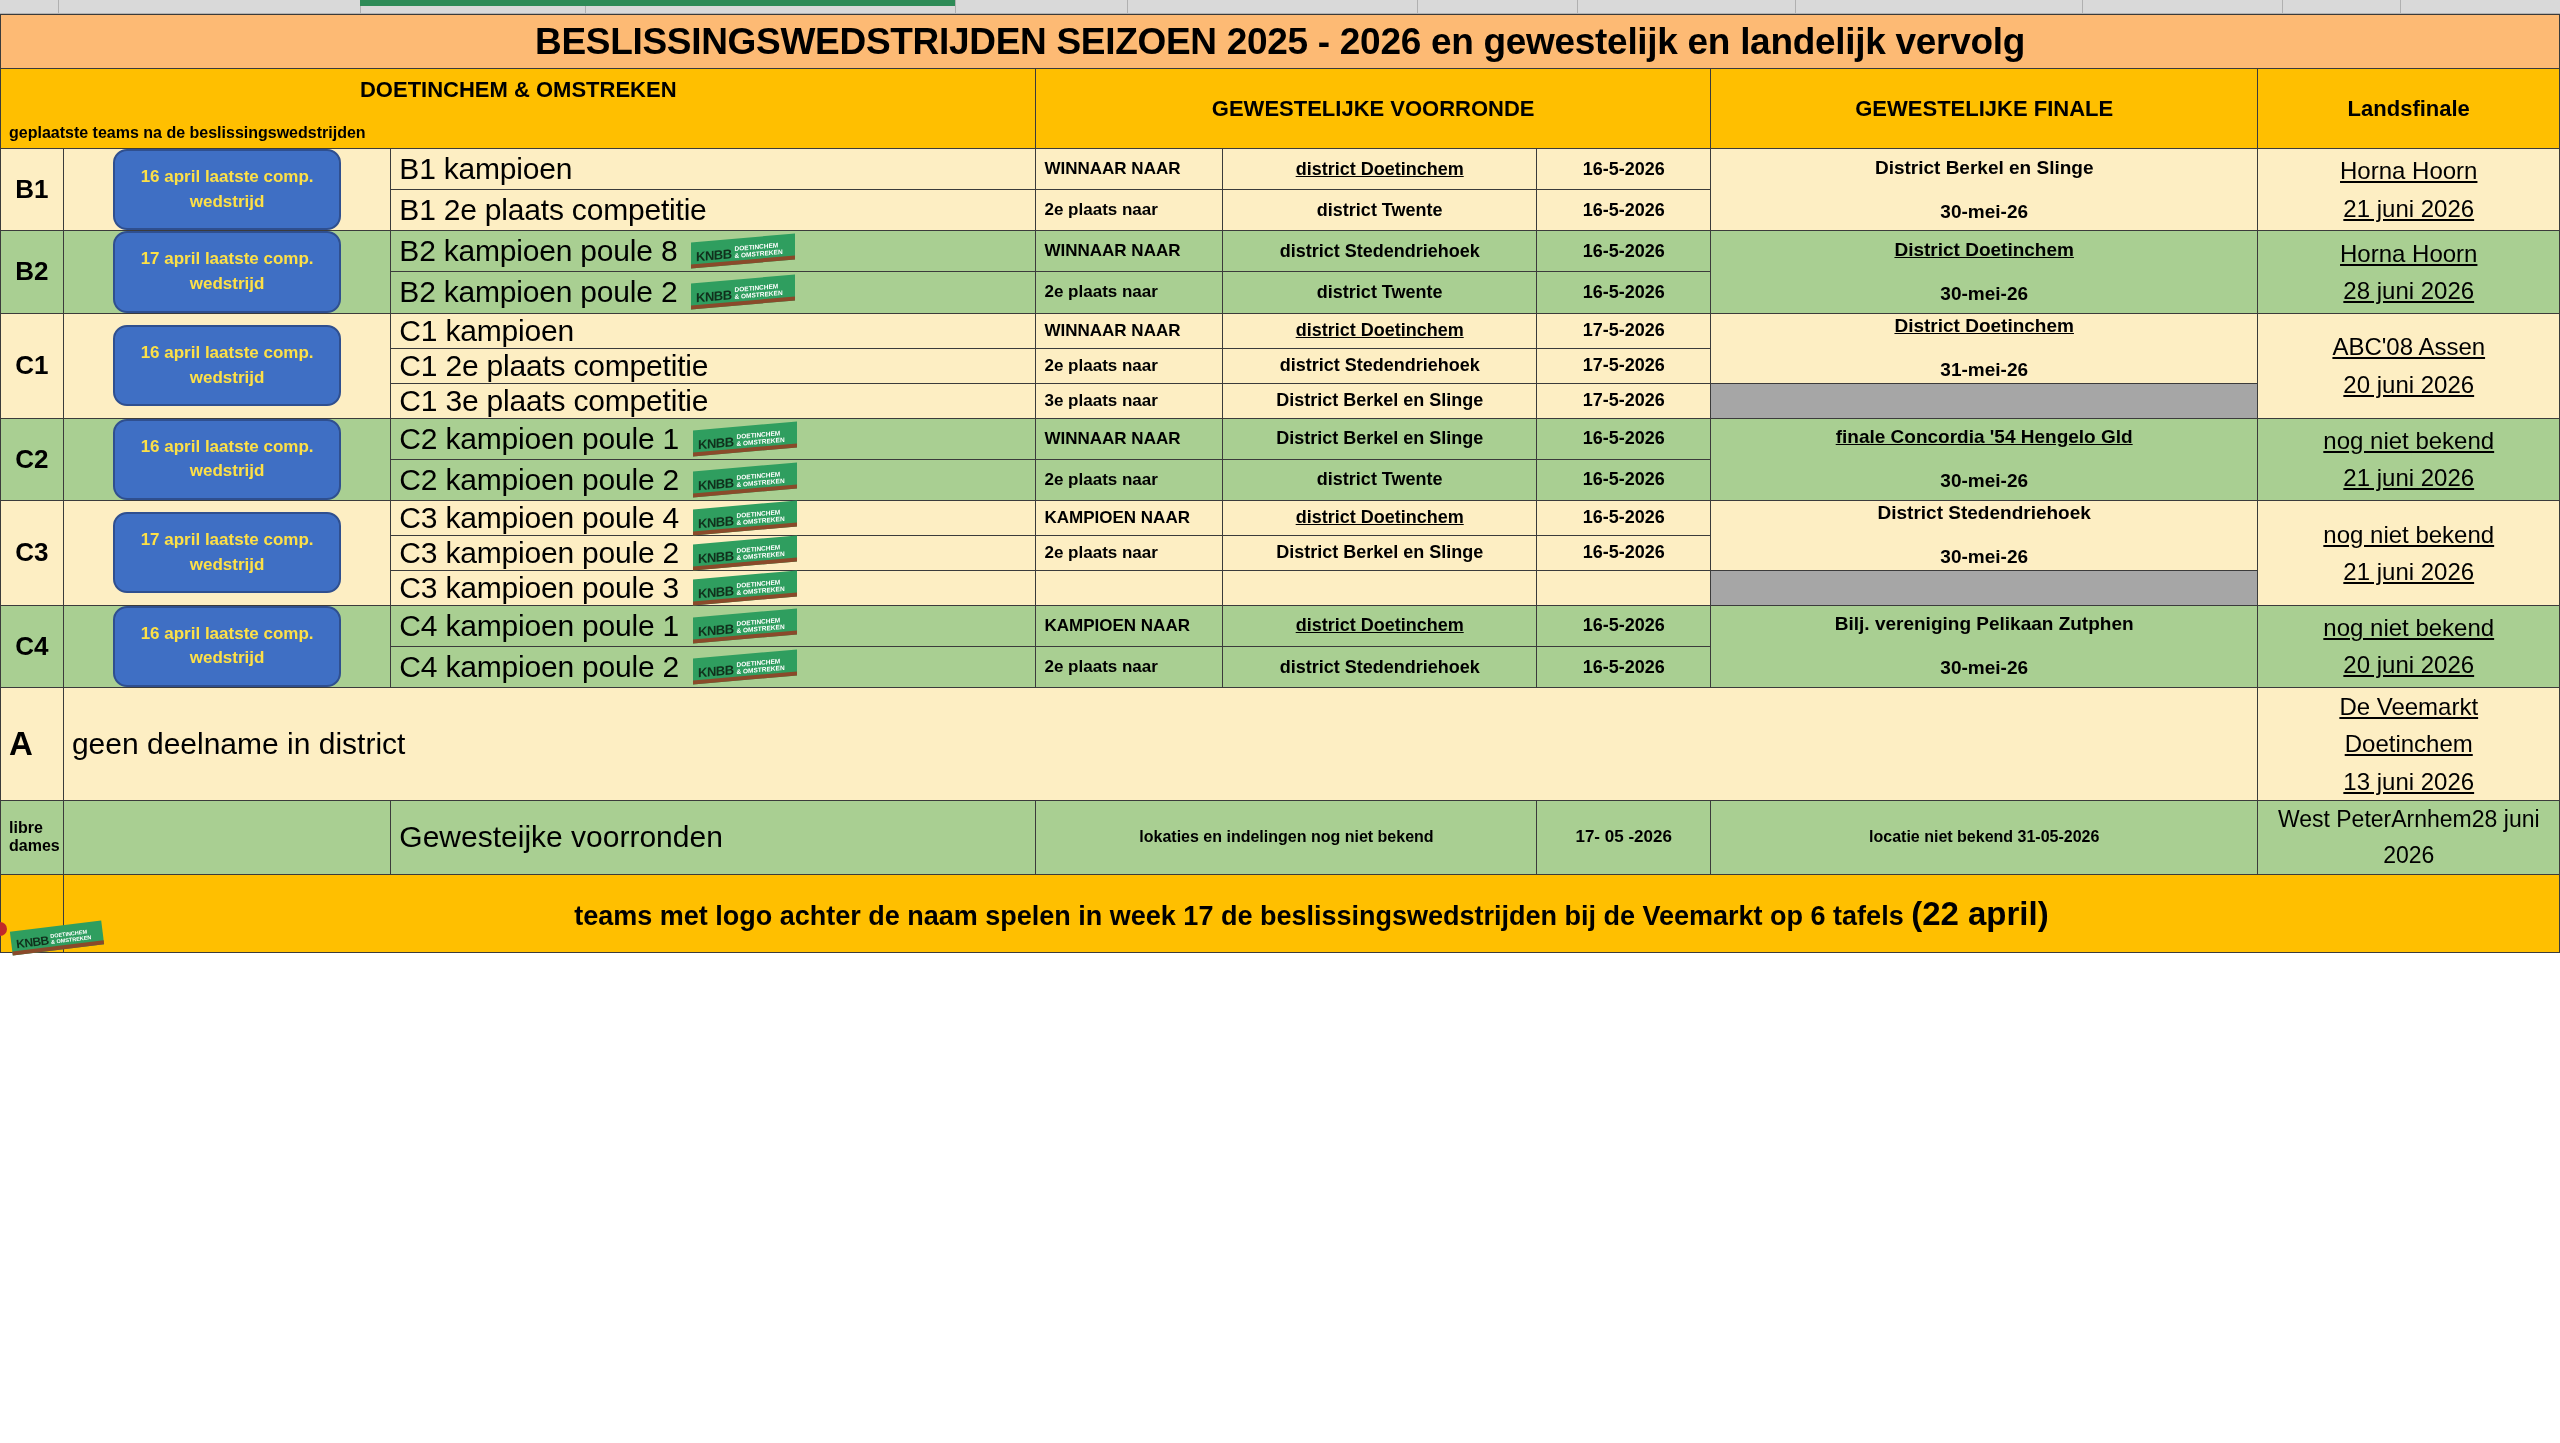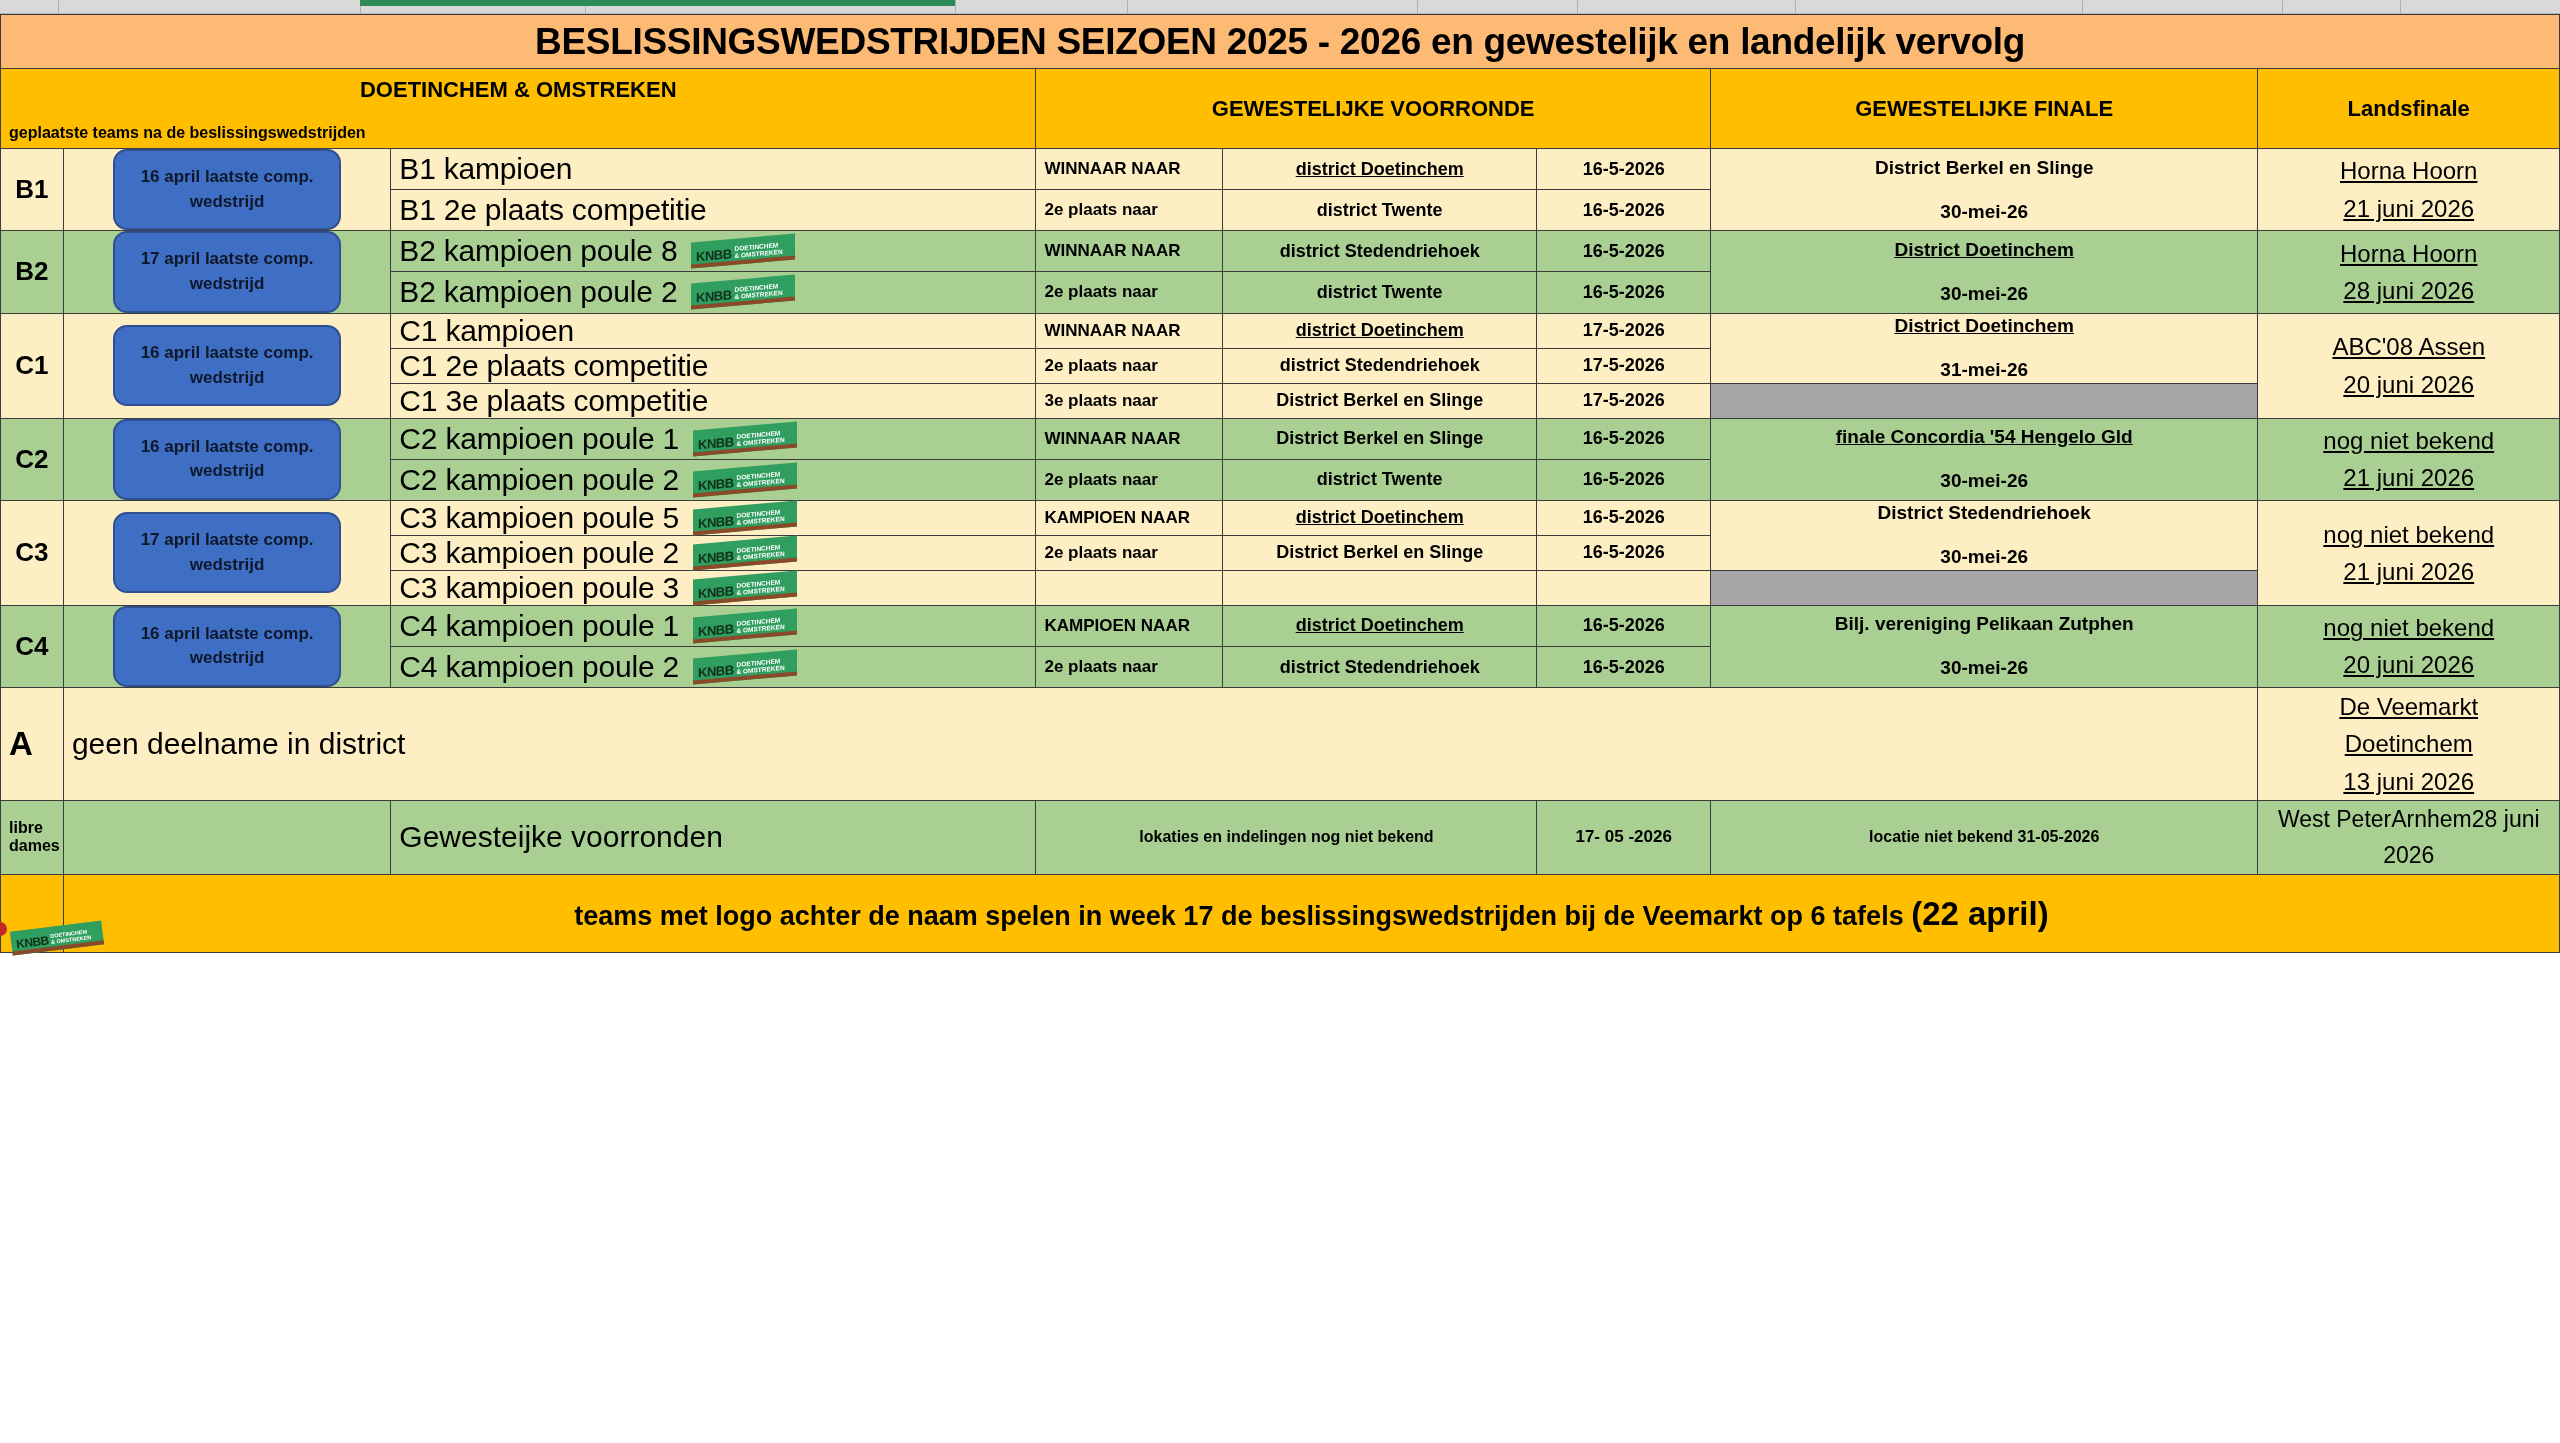--- a/index.html
+++ b/index.html
@@ -68,21 +68,21 @@
   .fin-cell{ text-align:center; }
   .fin-name{ font-size:19px; font-weight:bold; }
   .fin-date{ font-size:19px; font-weight:bold; margin-top:22px; }
 
   .lands-cell{ text-align:center; font-size:24px; line-height:1.55; }
   .lands-cell .ln{ display:block; white-space:nowrap;text-decoration:underline; }
 
   
   .note-badge{
     background:#3f6fc4; border:2px solid #2f4f8f; border-radius:14px;
-    color:#0f172a; font-size:17px; font-weight:bold; text-align:center;
+    color:#fde047; font-size:17px; font-weight:bold; text-align:center;
     padding:14px 10px; line-height:1.45; margin:0 auto; width:228px;
   }
 
   
   .team-flex{ display:flex; align-items:center; gap:14px; }
   .knbb{ position:relative; width:110px; height:34px; flex:0 0 auto; }
   .knbb .bar{
     position:absolute; left:0; top:4px; width:104px; height:26px;
     background:#2f9e5f; transform:skewY(-5deg); border-bottom:4px solid #8a4a2a;
   }
@@ -374,21 +374,21 @@
         </tr>
         <tr>
           <td class="f-cream" rowspan="3">
             <div class="cat-label">C3</div>
           </td>
           <td class="f-cream" rowspan="3">
             <div class="note-badge">17 april laatste comp. wedstrijd</div>
           </td>
           <td class="f-cream">
             <div class="team-flex">
-              <span class="team-txt">C3 kampioen poule 5</span>
+              <span class="team-txt">C3 kampioen poule 4</span>
               <span class="knbb"><span class="b-white"></span><span class="b-yellow"></span><span class="b-red"></span><span class="bar"></span><span class="txt">
                   <span class="k1">KNBB</span>
                   <span class="k2">DOETINCHEM<br>&amp; OMSTREKEN</span>
                 </span></span>
             </div>
           </td>
           <td class="f-cream"><span class="pos-txt">KAMPIOEN NAAR</span></td>
           <td class="f-cream">
             <div class="dist-txt"><span class="u">district Doetinchem</span></div>
           </td>

